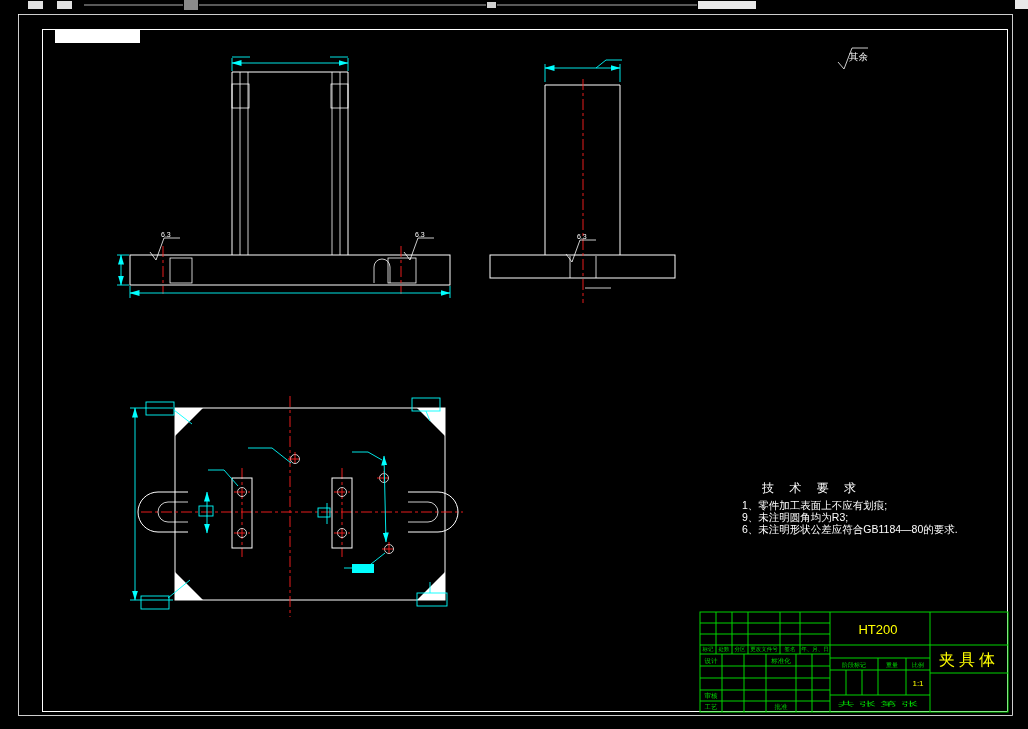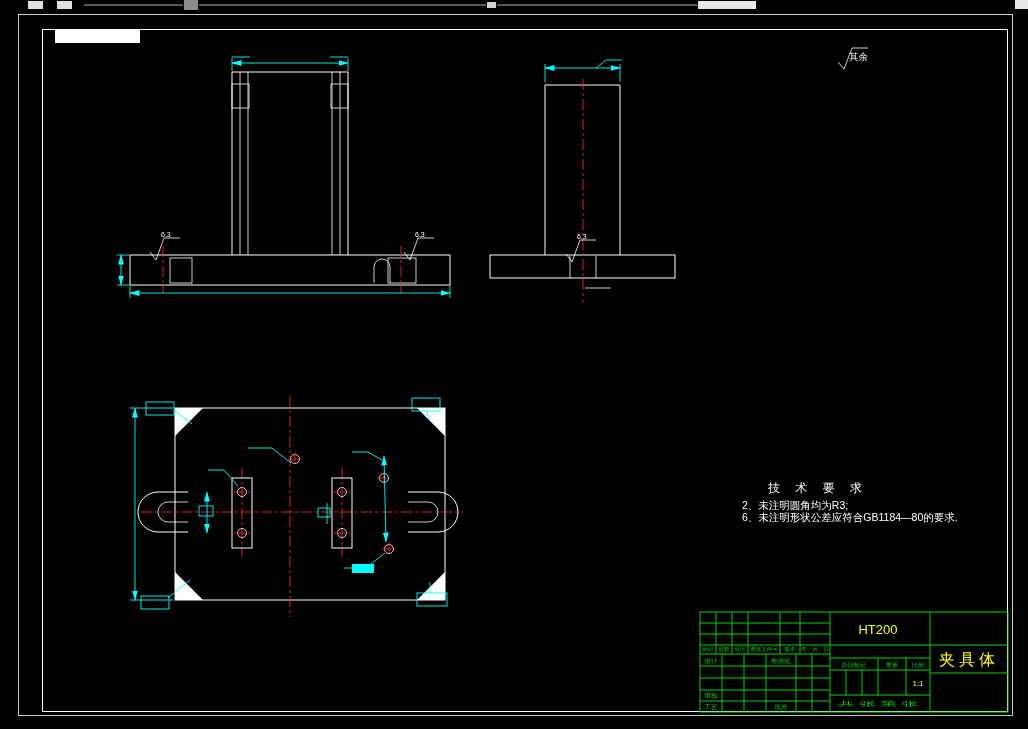--- a/index.html
+++ b/index.html
@@ -12,21 +12,21 @@
   .wt{stroke:#ffffff;fill:none;stroke-width:0.8;}
   .c{stroke:#00ffff;fill:none;stroke-width:0.9;}
   .r{stroke:#ff2020;fill:none;stroke-width:0.9;stroke-dasharray:11 3 3 3;}
   .g{stroke:#00d400;fill:none;stroke-width:1;}
   text.tb{fill:#00d400;font-family:"Liberation Sans",sans-serif;}
   text.val{fill:#ffff00;font-family:"Liberation Sans",sans-serif;}
   text.rough{fill:#ffffff;font-family:"Liberation Sans",sans-serif;font-size:7px;}
   
   .tech{position:absolute;left:742px;top:482px;width:280px;color:#ffffff;
         font-size:10.5px;line-height:12px;}
-  .tech-title{font-size:12px;letter-spacing:6px;margin:0 0 5px 26px;}
+  .tech-title{font-size:12px;letter-spacing:6px;margin:0 0 5px 20px;}
   .surface-note{position:absolute;left:813px;top:51px;color:#ffffff;font-size:9.5px;margin-left:36px;}
 </style>
 </head>
 <body>
 
 <div class="screen">
 
 <svg width="1028" height="729" viewBox="0 0 1028 729">
   <defs>
     <pattern id="hatchW" patternUnits="userSpaceOnUse" width="6" height="6" patternTransform="rotate(45)">
@@ -229,19 +229,20 @@
     <text x="918" y="686" font-size="8" text-anchor="middle" class="val">1:1</text>
     <text x="838" y="706" font-size="6.5" textLength="80" lengthAdjust="spacingAndGlyphs" class="tb">共 张 第 张</text>
 
     <text x="878" y="634" font-size="13" text-anchor="middle" class="val">HT200</text>
     <text x="969" y="665" font-size="16" letter-spacing="4" text-anchor="middle" class="val">夹具体</text>
   </g>
 </svg>
 
 <div class="tech">
   <div class="tech-title">技 术 要 求</div>
-  <div class="tech-item">2、未注明圆角均为R3;</div>
+  <div class="tech-item">1、零件加工表面上不应有划痕;</div>
+  <div class="tech-item">9、未注明圆角均为R3;</div>
   <div class="tech-item">6、未注明形状公差应符合GB1184—80的要求.</div>
 </div>
 
 <div class="surface-note">其余</div>
 
 </div>
 
 </body></html>

